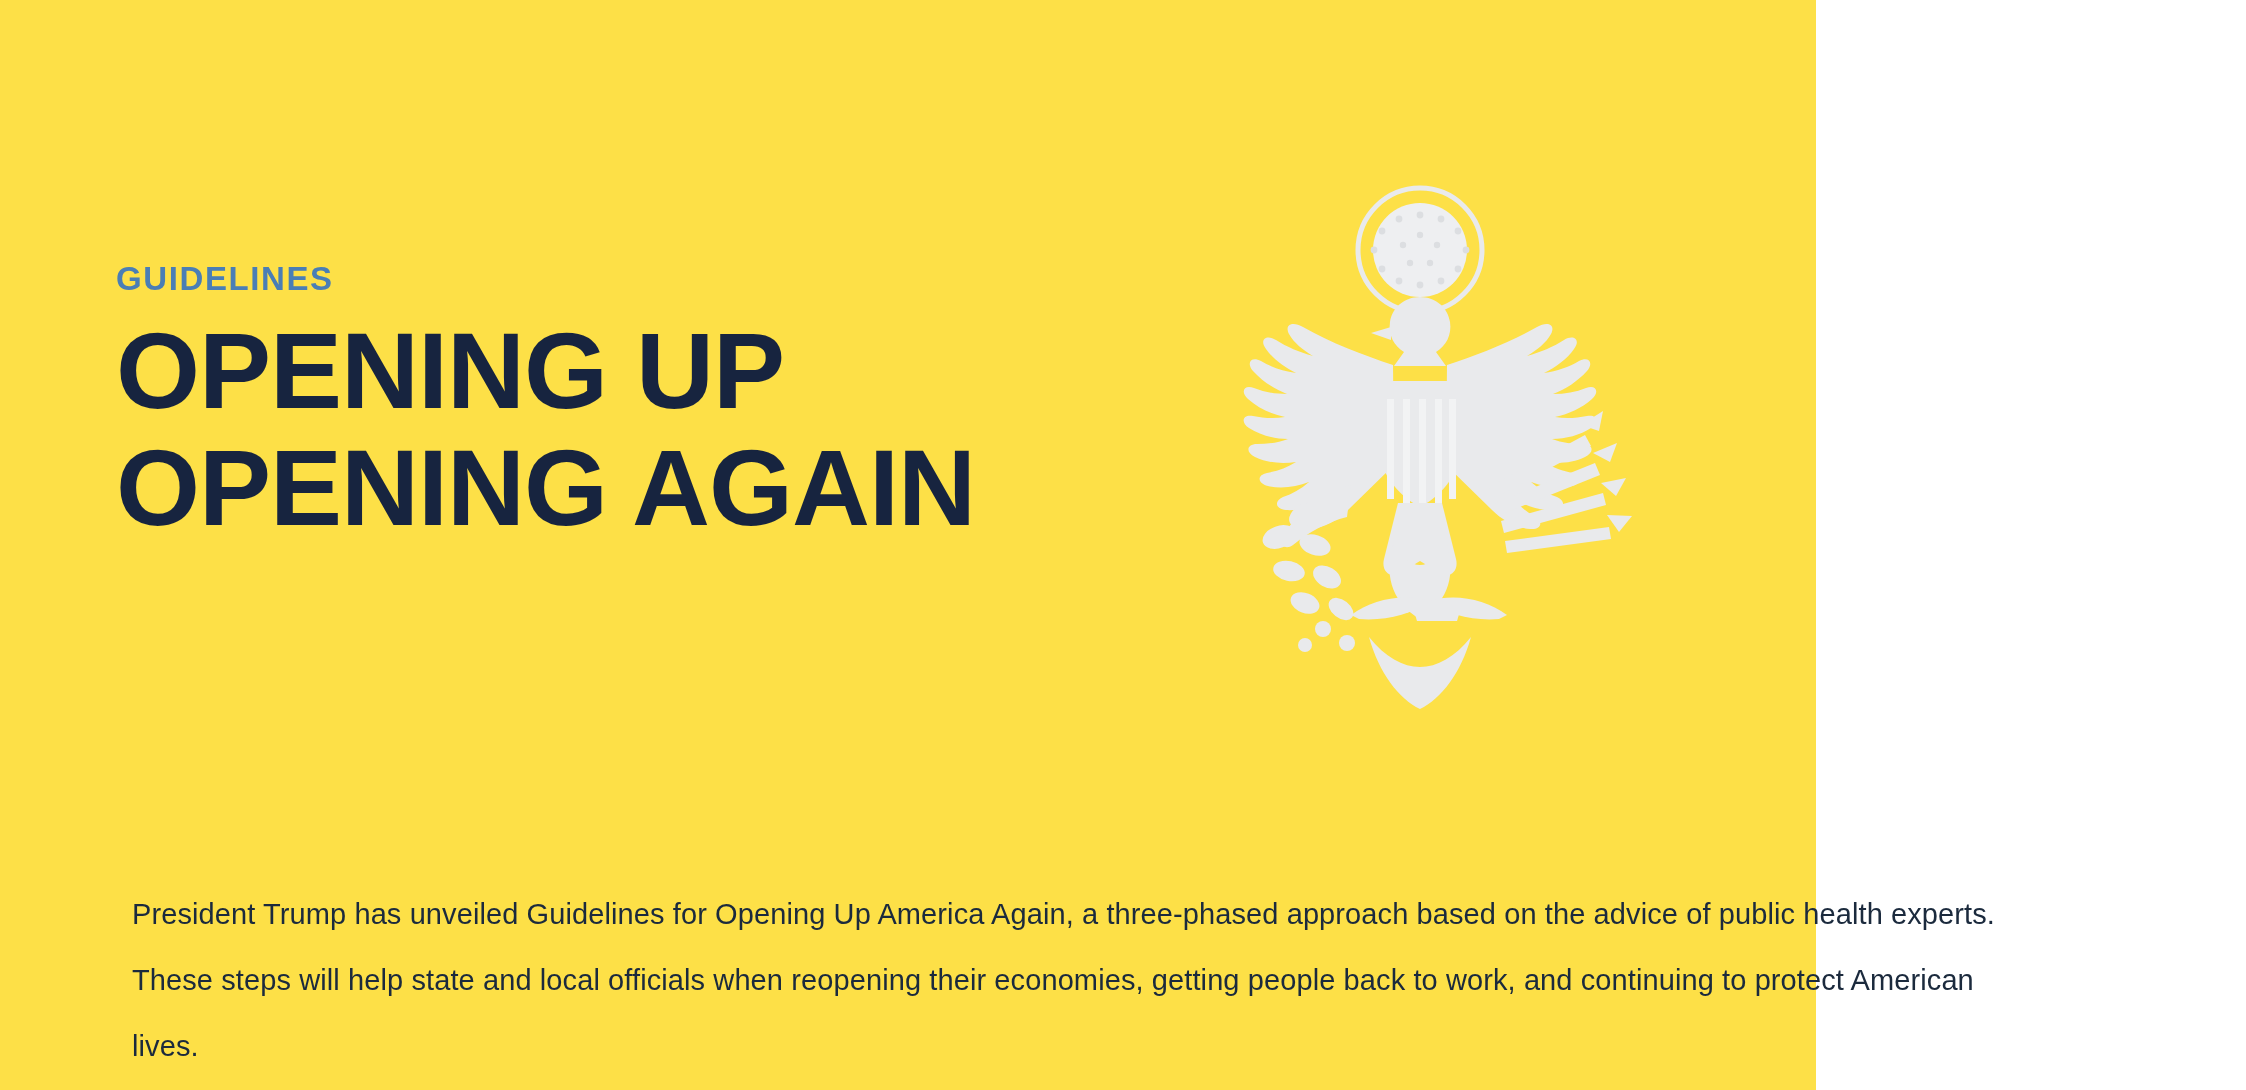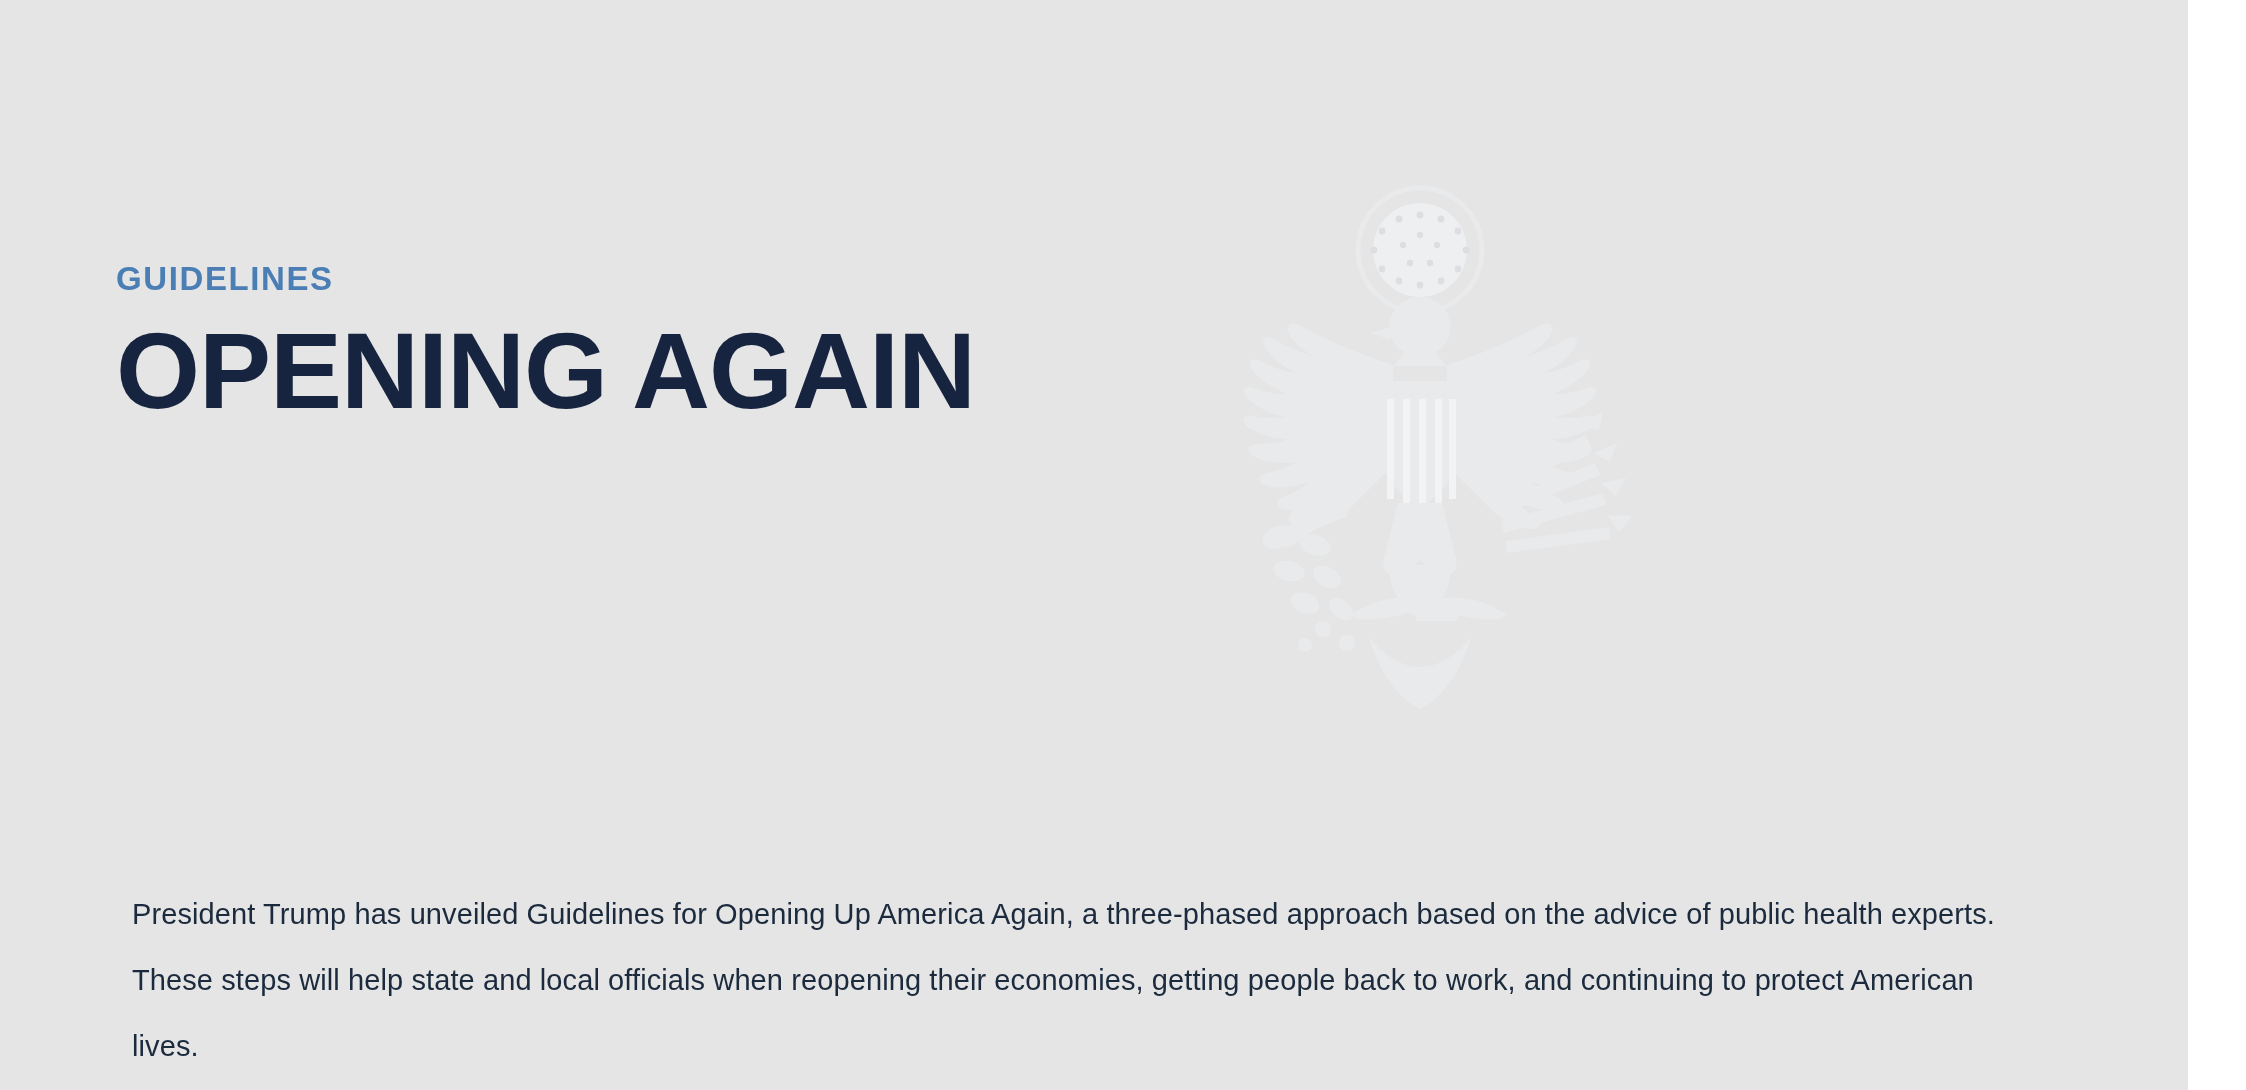--- a/index.html
+++ b/index.html
@@ -10,23 +10,24 @@
     width: 2246px;
     height: 1090px;
     background: #ffffff;
     font-family: "Liberation Sans", sans-serif;
     overflow: hidden;
     position: relative;
   }
 
   .page {
     position: relative;
-    width: 2188px;
+    width: 1780px;
     height: 1090px;
-    background: #e5e5e5;
+    background: #fde047;
+    padding-left: 36px;
   }
 
   
   .seal-wrap {
     position: absolute;
     left: 1155px;
     top: 185px;
     width: 530px;
     height: 540px;
     pointer-events: none;
@@ -165,20 +166,21 @@
         <path d="M256 416 l52 0 l-6 20 l-40 0 z"></path>
 
         <path d="M214 452 c10 36 30 62 51 72 c21 -10 41 -36 51 -72 c-16 20 -34 30 -51 30 c-17 0 -35 -10 -51 -30 z"></path>
       </g>
     </svg>
   </div>
 
   <div class="hero">
     <div class="eyebrow">GUIDELINES</div>
     <h1 class="hero-title">
+      <span class="line">OPENING UP</span>
       <span class="line">OPENING AGAIN</span>
     </h1>
   </div>
 
   <div class="intro">
     <p>President Trump has unveiled Guidelines for Opening Up America Again, a three-phased approach based on the advice of public health experts. These steps will help state and local officials when reopening their economies, getting people back to work, and continuing to protect American lives.</p>
   </div>
 
 </div>
 

